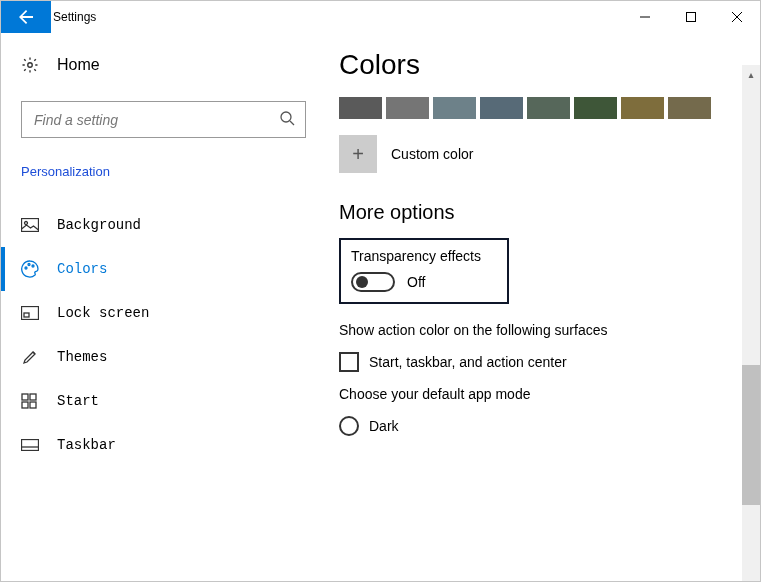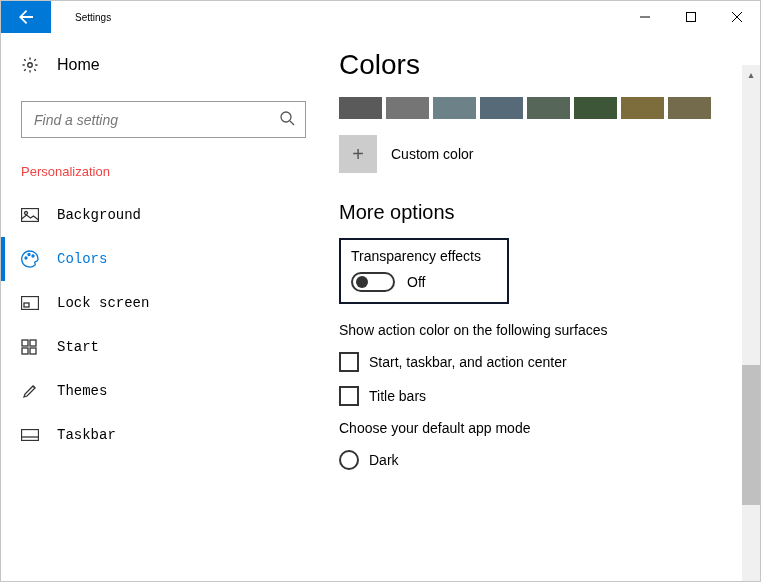--- a/index.html
+++ b/index.html
@@ -24,22 +24,22 @@
   .back-btn {
     width: 50px;
     height: 32px;
     background: #0078d7;
     display: flex;
     align-items: center;
     justify-content: center;
   }
   .back-btn svg { fill: #fff; }
   .title-text {
-    margin-left: 24px;
-    font-size: 10px;
+    margin-left: 2px;
+    font-size: 12px;
     flex: 1;
   }
   .win-controls {
     display: flex;
     height: 32px;
   }
   .win-btn {
     width: 46px;
     height: 32px;
     display: flex;
@@ -75,23 +75,23 @@
   .search-box input {
     border: none;
     outline: none;
     flex: 1;
     font-size: 14px;
     font-family: inherit;
     color: #555;
   }
   .search-box input::placeholder { color: #777; font-style: italic; }
   .category-heading {
-    color: #ef4444;
+    color: #1d4ed8;
     font-size: 13px;
-    margin-bottom: 14px;
+    margin-bottom: 24px;
   }
   .nav-item {
     display: flex;
     align-items: center;
     height: 44px;
     margin-left: -20px;
     padding-left: 20px;
     cursor: default;
   }
   .nav-item.selected {
@@ -290,37 +290,37 @@
       <span class="icon">
           <svg width="18" height="14" viewBox="0 0 18 14" fill="none" stroke="#333" stroke-width="1.3">
             <rect x="0.5" y="0.5" width="17" height="13"></rect>
             <rect x="3" y="7" width="5" height="4"></rect>
           </svg>
         </span>
       <span class="lbl">Lock screen</span>
     </div>
     <div class="nav-item">
       <span class="icon">
+          <svg width="18" height="18" viewBox="0 0 18 18" fill="none" stroke="#333" stroke-width="1.3">
+            <path d="M3 15l3-1 8-8-2-2-8 8z"></path>
+            <path d="M12 4l2 2"></path>
+          </svg>
+        </span>
+      <span class="lbl">Themes</span>
+    </div>
+    <div class="nav-item">
+      <span class="icon">
           <svg width="16" height="16" viewBox="0 0 16 16" fill="none" stroke="#333" stroke-width="1.3">
             <rect x="1" y="1" width="6" height="6"></rect>
             <rect x="9" y="1" width="6" height="6"></rect>
             <rect x="1" y="9" width="6" height="6"></rect>
             <rect x="9" y="9" width="6" height="6"></rect>
           </svg>
         </span>
       <span class="lbl">Start</span>
-    </div>
-    <div class="nav-item">
-      <span class="icon">
-          <svg width="18" height="18" viewBox="0 0 18 18" fill="none" stroke="#333" stroke-width="1.3">
-            <path d="M3 15l3-1 8-8-2-2-8 8z"></path>
-            <path d="M12 4l2 2"></path>
-          </svg>
-        </span>
-      <span class="lbl">Themes</span>
     </div>
     <div class="nav-item">
       <span class="icon">
           <svg width="18" height="12" viewBox="0 0 18 12" fill="none" stroke="#333" stroke-width="1.3">
             <rect x="0.5" y="0.5" width="17" height="11"></rect>
             <line x1="0.5" y1="8" x2="17.5" y2="8"></line>
           </svg>
         </span>
       <span class="lbl">Taskbar</span>
     </div>
@@ -353,24 +353,20 @@
         </div>
         <span>Off</span>
       </div>
     </div>
 
     <div class="sub-label" style="margin-bottom:14px;">Show action color on the following surfaces</div>
     <div class="check-row">
       <div class="checkbox"></div>
       <span>Start, taskbar, and action center</span>
     </div>
-    <div class="check-row">
-      <div class="checkbox"></div>
-      <span>Title bars</span>
-    </div>
 
     <div class="sub-label" style="margin-top:10px;margin-bottom:14px;">Choose your default app mode</div>
     <div class="radio-row">
       <div class="radio"></div>
       <span>Dark</span>
     </div>
   </div>
 
   <div class="scrollbar">
     <div class="scroll-arrow">▴</div>

